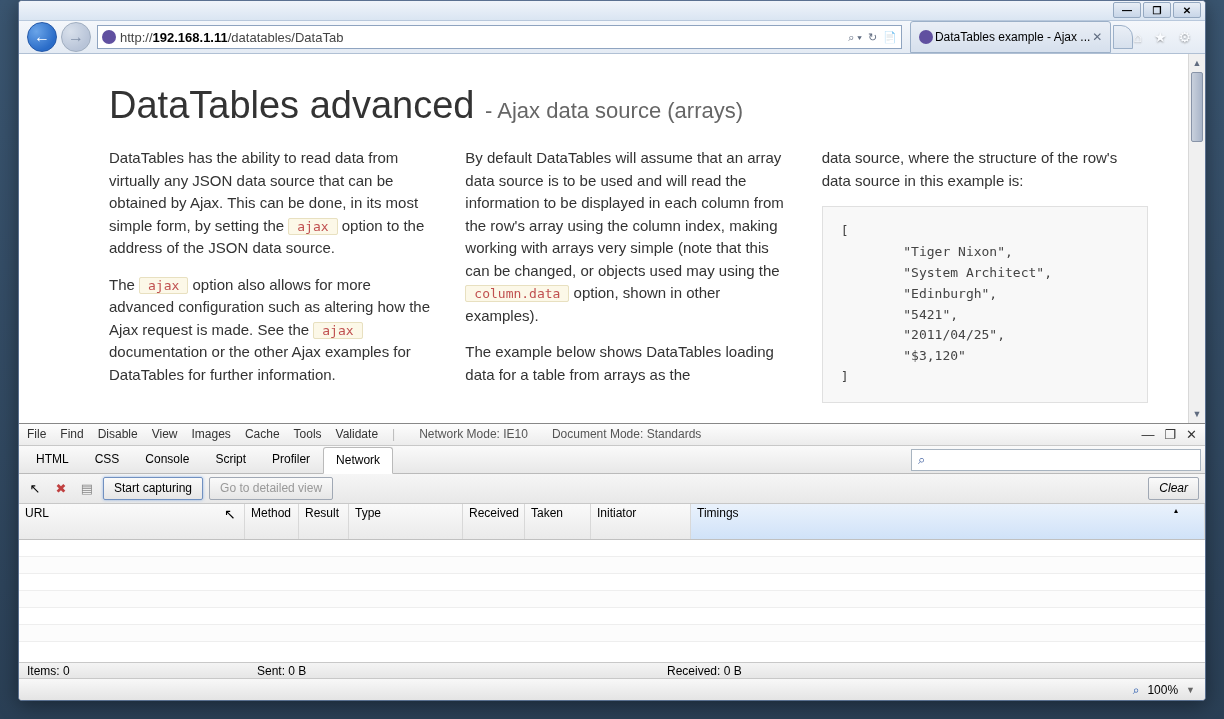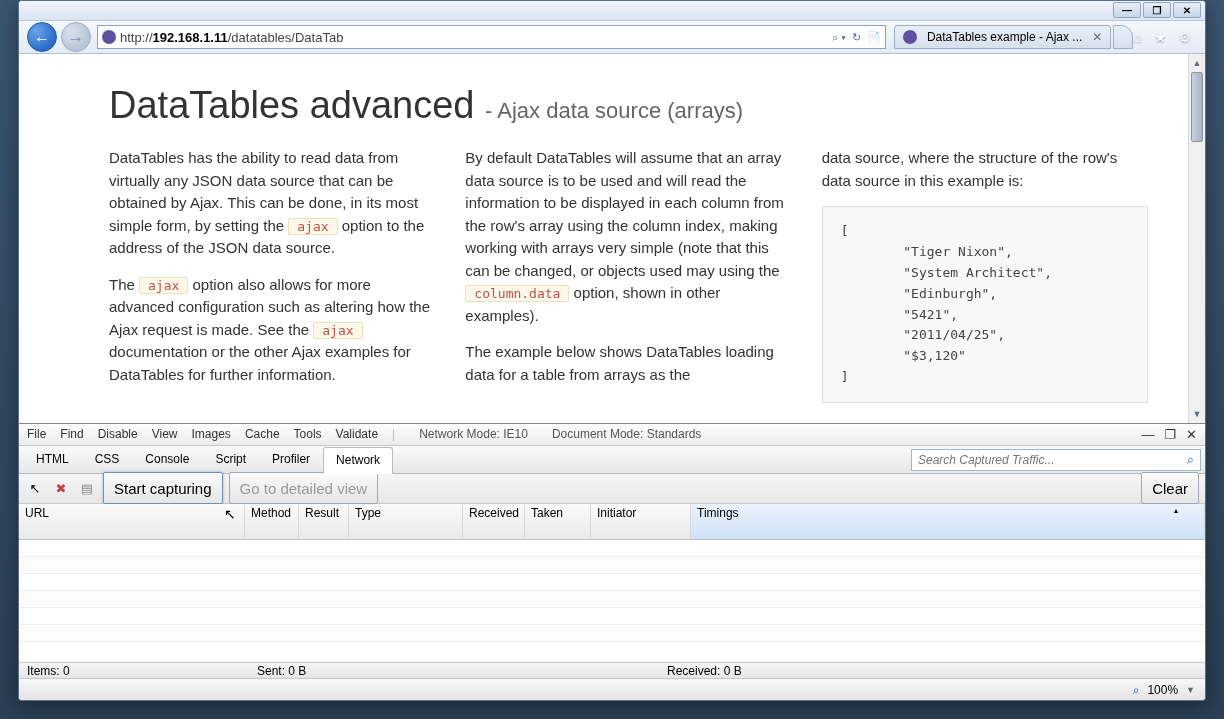--- a/index.html
+++ b/index.html
@@ -92,28 +92,28 @@
   font-size: 11px;
 }
 .url-tools span { cursor: pointer; }
 .tab-strip {
   display: flex;
   align-items: center;
   gap: 2px;
   margin-left: 4px;
 }
 .tab {
-  height: 24px;
+  height: 32px;
   background: linear-gradient(180deg, #eaeff6 0%, #d6e0ed 100%);
   border: 1px solid #9cb0c8;
   border-radius: 3px 3px 0 0;
   display: flex;
   align-items: center;
   padding: 0 8px;
-  gap: 10px;
+  gap: 2px;
   font-size: 12px;
   cursor: pointer;
 }
 .tab-icon {
   width: 14px; height: 14px;
   background: #6050a0;
   border-radius: 50%;
 }
 .tab-close {
   font-size: 12px;
@@ -286,35 +286,35 @@
   gap: 6px;
   border-bottom: 1px solid #c8c8c8;
 }
 .dt-iconbtn {
   width: 20px; height: 20px;
   display: flex; align-items: center; justify-content: center;
   cursor: pointer;
   font-size: 13px;
 }
 .dt-btn {
-  height: 32px;
+  height: 23px;
   padding: 0 10px;
   background: linear-gradient(180deg, #fafafa 0%, #e6e6e6 100%);
   border: 1px solid #a0a8b4;
   border-radius: 2px;
-  font-size: 15px;
+  font-size: 12px;
   cursor: pointer;
   display: flex; align-items: center;
 }
 .dt-btn.primary {
   border-color: #7090c0;
   box-shadow: 0 0 3px rgba(80,140,220,0.6);
 }
 .dt-btn.disabled { color: #999; }
-.dt-toolbar .right { margin-left: auto; }
+.dt-toolbar .right { margin-left: auto; font-style: italic; }
 .dt-table-head {
   height: 36px;
   background: linear-gradient(180deg, #fafafa 0%, #eaeaea 100%);
   display: flex;
   border-bottom: 1px solid #c0c0c0;
   font-size: 12px;
 }
 .th {
   padding: 2px 6px;
   border-right: 1px solid #d8d8d8;
@@ -454,21 +454,20 @@
       </div>
     </div>
     <div class="dt-tabs">
       <div class="dt-tab">HTML</div>
       <div class="dt-tab">CSS</div>
       <div class="dt-tab">Console</div>
       <div class="dt-tab">Script</div>
       <div class="dt-tab">Profiler</div>
       <div class="dt-tab active">Network</div>
       <div class="dt-search">
-        <input placeholder="Search Captured Traffic..." style="">
         <span class="mg">⌕</span>
       </div>
     </div>
     <div class="dt-toolbar">
       <div class="dt-iconbtn">↖</div>
       <div class="dt-iconbtn" style="color:#c04040">✖</div>
       <div class="dt-iconbtn" style="color:#888">▤</div>
       <div class="dt-btn primary">Start capturing</div>
       <div class="dt-btn disabled">Go to detailed view</div>
       <div class="dt-btn right">Clear</div>

